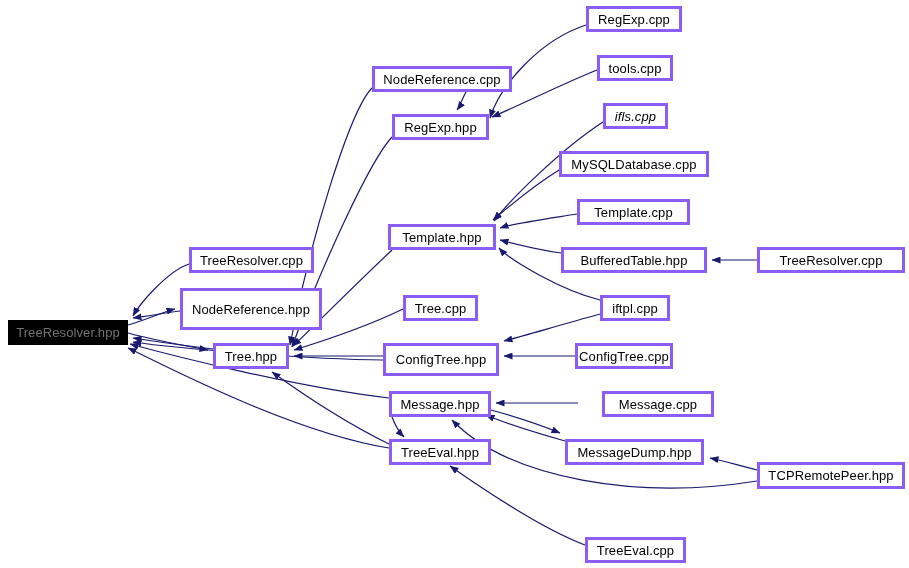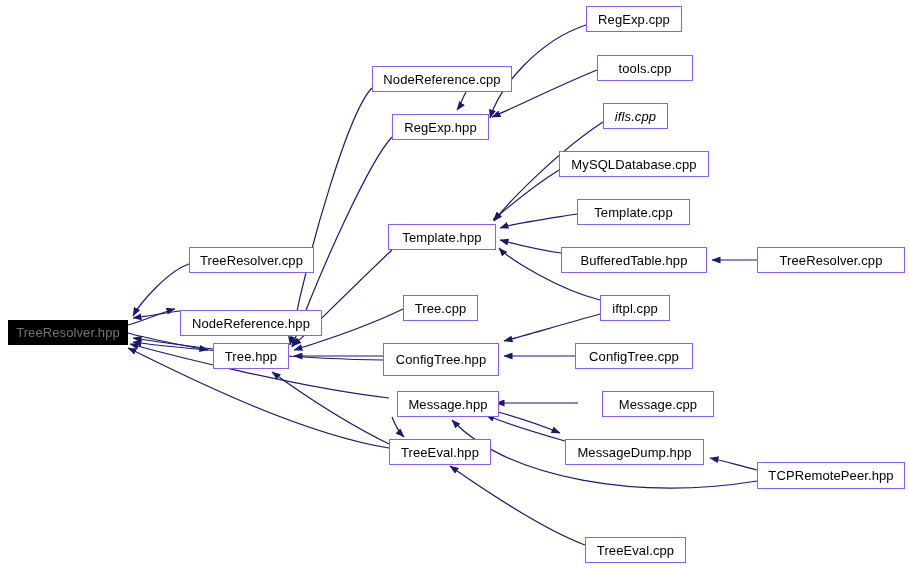--- a/index.html
+++ b/index.html
@@ -19,21 +19,21 @@
   #edges {
     position: absolute;
     left: 0;
     top: 0;
     width: 909px;
     height: 568px;
   }
   .node {
     position: absolute;
     box-sizing: border-box;
-    border: 1px solid #8b5cf6;
+    border: 3px solid #8b5cf6;
     background: #ffffff;
     color: #000000;
     font-size: 13px;
     line-height: 1;
     display: flex;
     align-items: center;
     justify-content: center;
     white-space: nowrap;
     z-index: 5;
     letter-spacing: 0.1px;
@@ -94,69 +94,69 @@
       </g>
   </svg>
 
   <div id="node-layer">
       <div class="node root" style="left: 8px; top: 320px; width: 120px; height: 25px;">
         <span class="node-label">TreeResolver.hpp</span>
       </div>
       <div class="node" style="left: 189px; top: 247px; width: 125px; height: 26px;">
         <span class="node-label">TreeResolver.cpp</span>
       </div>
-      <div class="node" style="left: 180px; top: 310px; width: 142px; height: 26px;">
+      <div class="node" style="left: 180px; top: 288px; width: 142px; height: 42px;">
         <span class="node-label">NodeReference.hpp</span>
       </div>
       <div class="node" style="left: 213px; top: 343px; width: 76px; height: 26px;">
         <span class="node-label">Tree.hpp</span>
       </div>
       <div class="node" style="left: 372px; top: 66px; width: 140px; height: 26px;">
         <span class="node-label">NodeReference.cpp</span>
       </div>
       <div class="node" style="left: 392px; top: 114px; width: 97px; height: 26px;">
         <span class="node-label">RegExp.hpp</span>
       </div>
       <div class="node" style="left: 388px; top: 224px; width: 108px; height: 26px;">
         <span class="node-label">Template.hpp</span>
       </div>
       <div class="node" style="left: 403px; top: 295px; width: 75px; height: 26px;">
         <span class="node-label">Tree.cpp</span>
       </div>
       <div class="node" style="left: 383px; top: 343px; width: 116px; height: 33px;">
         <span class="node-label">ConfigTree.hpp</span>
       </div>
-      <div class="node" style="left: 389px; top: 391px; width: 102px; height: 26px; margin-left: 8px;">
+      <div class="node" style="left: 389px; top: 391px; width: 102px; height: 26px;">
         <span class="node-label">Message.hpp</span>
       </div>
       <div class="node" style="left: 389px; top: 439px; width: 102px; height: 26px;">
         <span class="node-label">TreeEval.hpp</span>
       </div>
       <div class="node" style="left: 586px; top: 6px; width: 96px; height: 26px;">
         <span class="node-label">RegExp.cpp</span>
       </div>
-      <div class="node" style="left: 597px; top: 55px; width: 96px; height: 26px;">
+      <div class="node" style="left: 597px; top: 55px; width: 76px; height: 26px;">
         <span class="node-label">tools.cpp</span>
       </div>
       <div class="node" style="left: 603px; top: 103px; width: 65px; height: 26px; font-style: italic;">
         <span class="node-label">ifls.cpp</span>
       </div>
       <div class="node" style="left: 559px; top: 151px; width: 150px; height: 26px;">
         <span class="node-label">MySQLDatabase.cpp</span>
       </div>
       <div class="node" style="left: 577px; top: 199px; width: 113px; height: 26px;">
         <span class="node-label">Template.cpp</span>
       </div>
       <div class="node" style="left: 561px; top: 247px; width: 146px; height: 26px;">
         <span class="node-label">BufferedTable.hpp</span>
       </div>
       <div class="node" style="left: 600px; top: 295px; width: 70px; height: 26px;">
         <span class="node-label">iftpl.cpp</span>
       </div>
-      <div class="node" style="left: 575px; top: 343px; width: 118px; height: 26px;">
+      <div class="node" style="left: 575px; top: 343px; width: 98px; height: 26px;">
         <span class="node-label">ConfigTree.cpp</span>
       </div>
       <div class="node" style="left: 578px; top: 391px; width: 112px; height: 26px; margin-left: 24px;">
         <span class="node-label">Message.cpp</span>
       </div>
       <div class="node" style="left: 565px; top: 439px; width: 139px; height: 26px;">
         <span class="node-label">MessageDump.hpp</span>
       </div>
       <div class="node" style="left: 757px; top: 247px; width: 148px; height: 26px;">
         <span class="node-label">TreeResolver.cpp</span>

